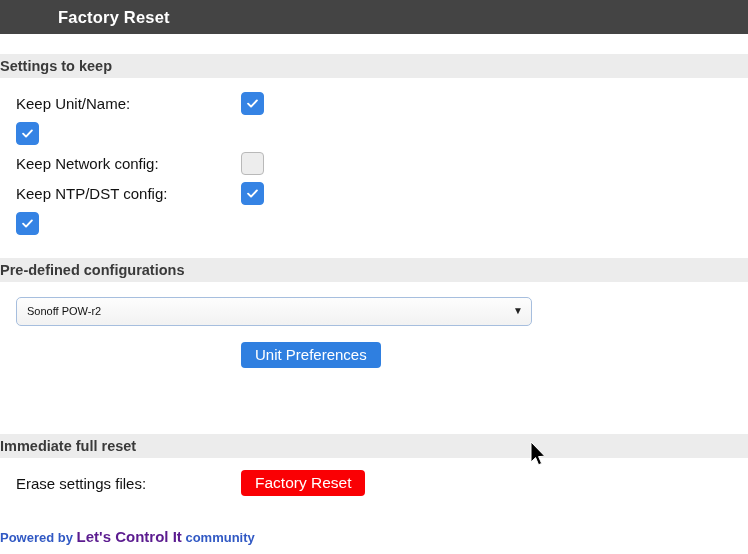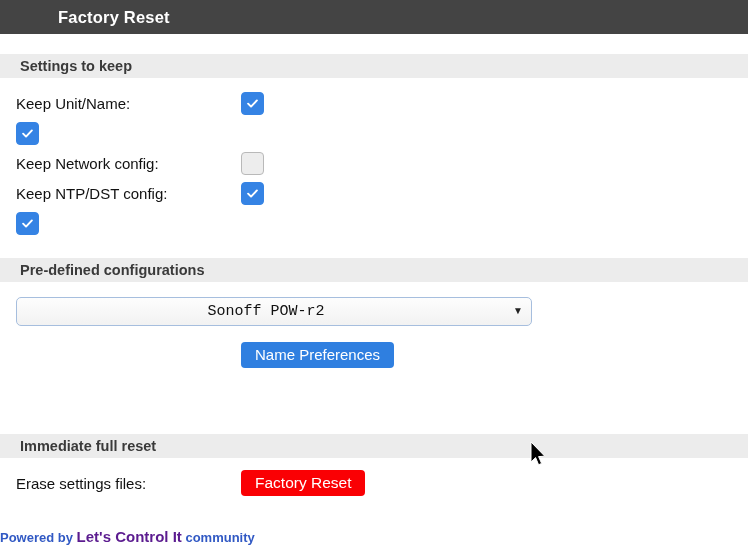--- a/index.html
+++ b/index.html
@@ -32,21 +32,21 @@
     font-weight: bold;
     letter-spacing: 0.2px;
   }
 
   
   .section-bar {
     background: #ececec;
     height: 24px;
     display: flex;
     align-items: center;
-    padding-left: 20px;
+    padding-left: 0;
     box-sizing: border-box;
     font-size: 14.5px;
     font-weight: bold;
     color: #3a3a3a;
   }
 
   
   .row {
     display: flex;
     align-items: center;
@@ -103,27 +103,26 @@
     appearance: none;
     -webkit-appearance: none;
     -moz-appearance: none;
     width: 100%;
     height: 100%;
     box-sizing: border-box;
     border: 1px solid #a6bede;
     border-radius: 5px;
     background: #fbfbfb;
     background: linear-gradient(#fdfdfd, #f2f2f2);
-    font-family: Liberation Mono, monospace;
-    font-size: 15px;
+    font-family: Liberation Sans, sans-serif;
+    font-size: 11px;
     color: #111111;
     padding: 0 26px 0 10px;
     outline: none;
     cursor: pointer;
-    text-align: center;
   }
   .combo-arrow {
     position: absolute;
     right: 9px;
     top: 50%;
     transform: translateY(-50%);
     pointer-events: none;
     font-size: 10px;
     color: #222;
     line-height: 1;
@@ -255,21 +254,21 @@
       <span class="combo-arrow">▼</span>
     </div>
   </div>
 </div>
 
 <div class="sp-14"></div>
 
 <div class="row">
   <div class="row-label"></div>
   <div class="row-control">
-    <button class="btn btn-primary">Name Preferences</button>
+    <button class="btn btn-primary">Unit Preferences</button>
   </div>
 </div>
 
 <div class="sp-44"></div>
 <div class="sp-20"></div>
 
 <div class="section-bar">
   <span>Immediate full reset</span>
 </div>
 

